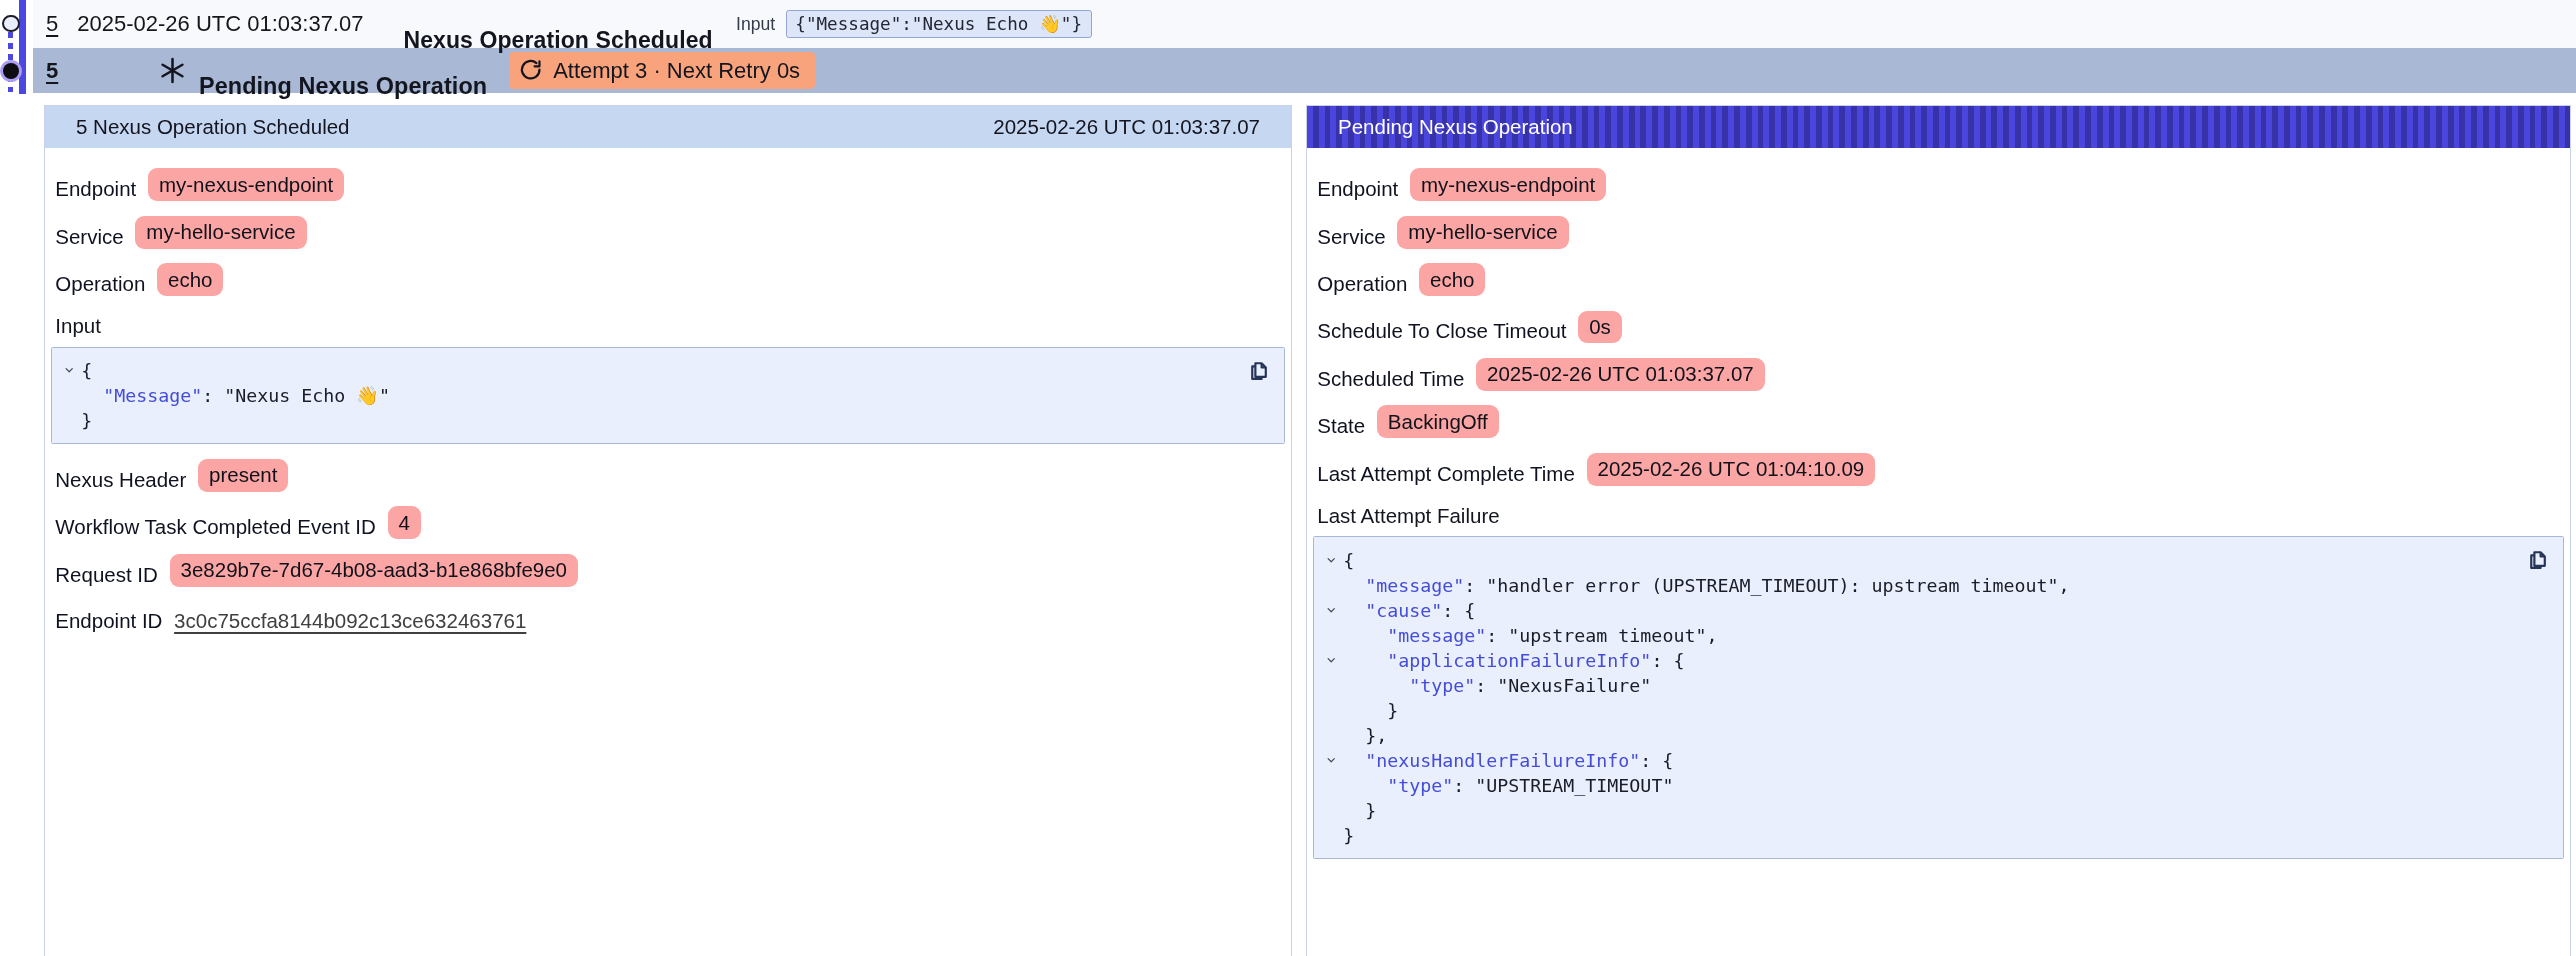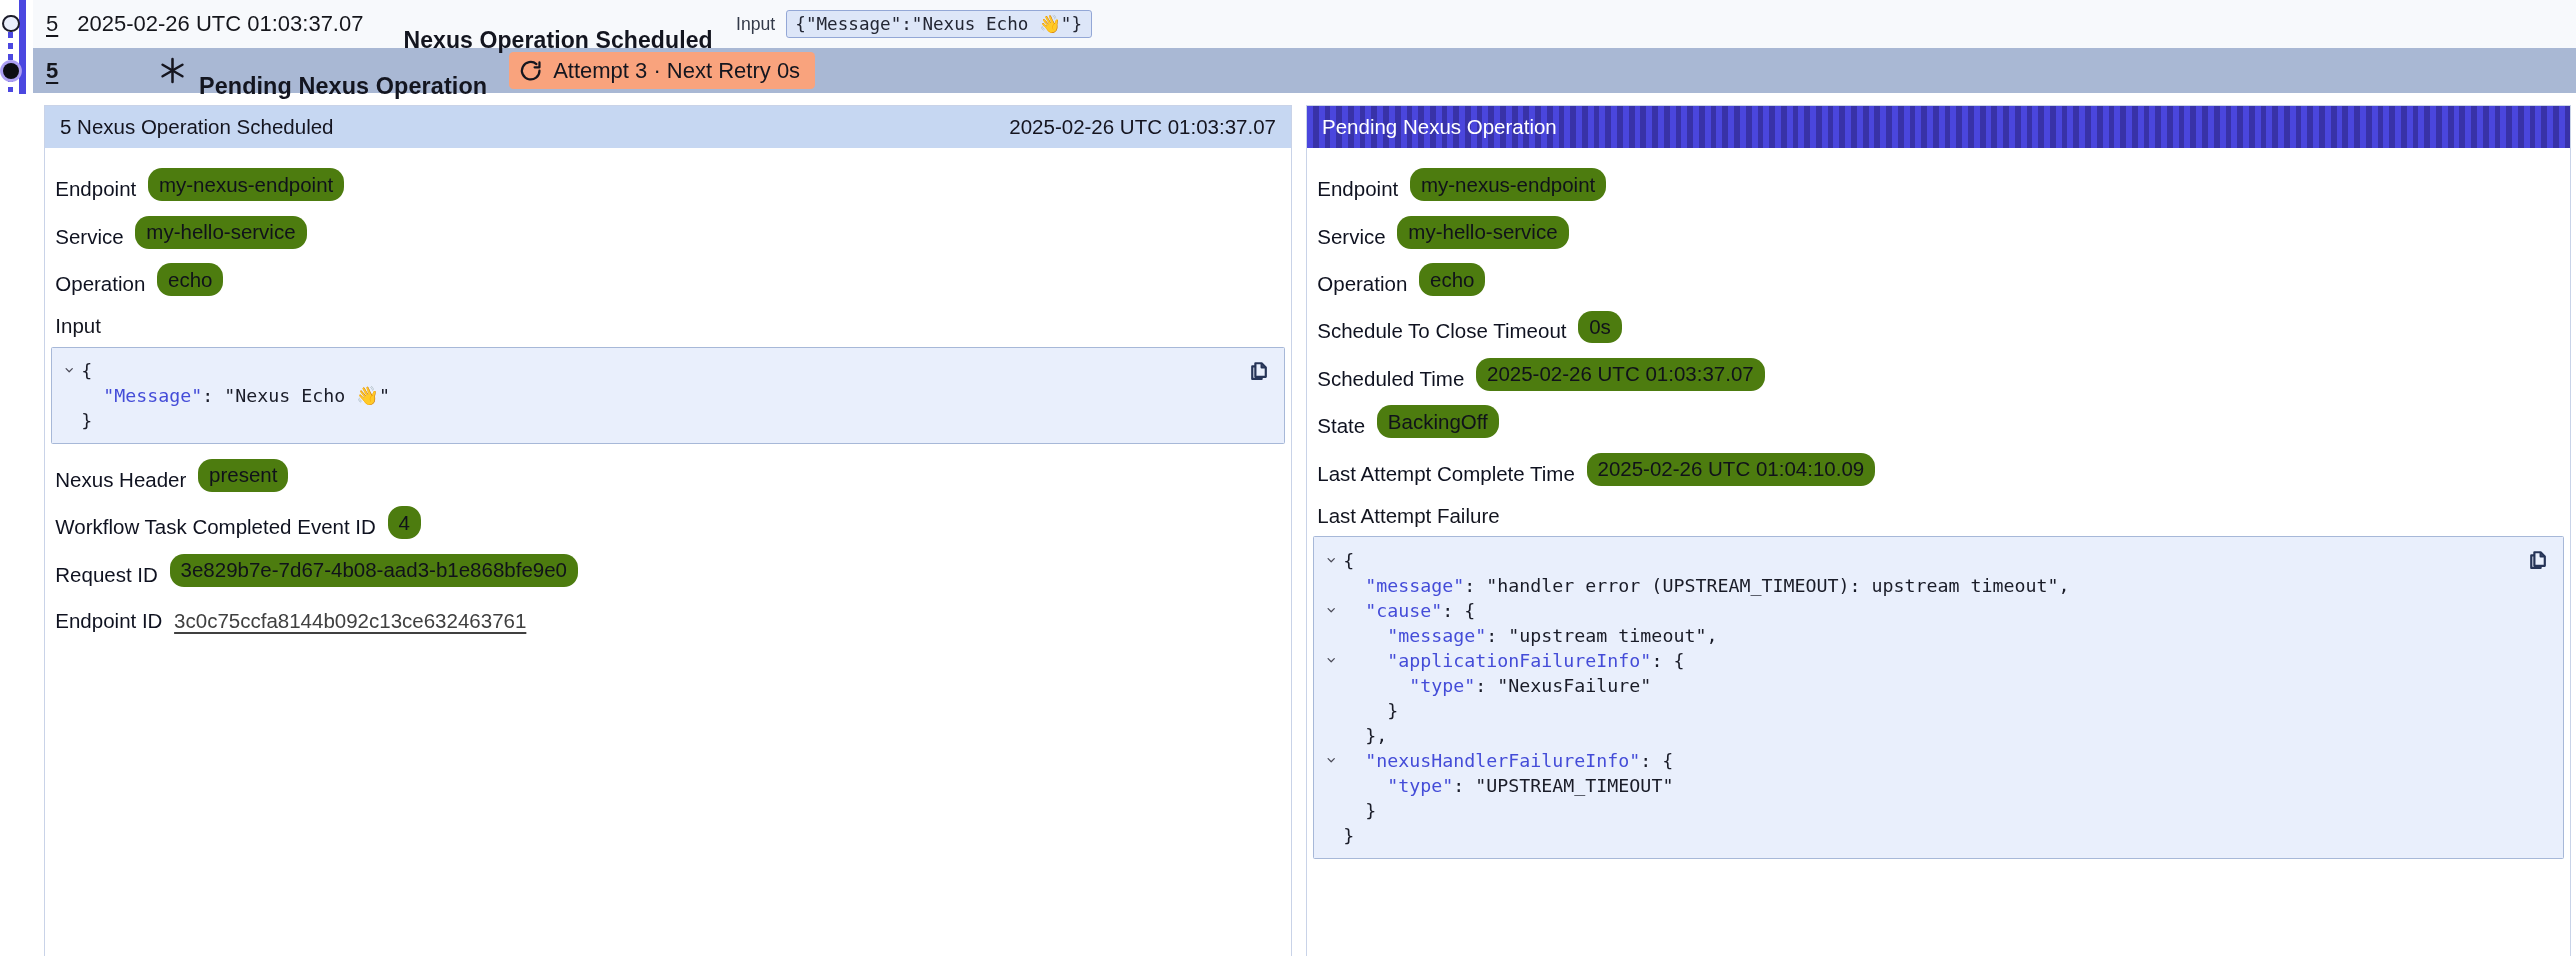--- a/index.html
+++ b/index.html
@@ -24,40 +24,40 @@
   .ev-num { font-size:22px; font-weight:500; text-decoration:underline;
             text-underline-offset:3.7px; text-decoration-thickness:1.5px; color:#15161c; }
   .row-2 .ev-num { font-weight:600; }
   .ev-time { font-size:22px; margin-left:19px; color:#15161c; }
   .ev-title { font-size:23px; font-weight:700; margin-left:40px; letter-spacing:0.1px;margin-top:32px; }
   .ev-input-label { font-size:17.6px; margin-left:23.4px; color:#333a49; }
   .ev-input-chip { margin-left:10.3px; background:#dde6f8; border:1.5px solid #93a7d6; border-radius:2.9px;
                    padding:2.9px 8.8px; font-family:"DejaVu Sans Mono", monospace; font-size:17.6px; color:#232633; }
   .pending-icon { width:29px; height:29px; margin-left:100px; }
   .row-2 .ev-title { margin-left:11.7px; font-size:23.4px; }
-  .retry-badge { display:flex; align-items:center; gap:10.3px; margin-left:22px;
+  .retry-badge { display:flex; gap:10.3px; margin-left:22px;
                  background:#f9a37d; border-radius:4.4px; padding:5.1px 14.6px 5.1px 10.3px;
                  font-size:22px; color:#14161f; }
   .retry-badge svg { width:23.4px; height:23.4px; }
 
   
   .main { position:absolute; left:44px; top:105px; display:flex; gap:14px; }
   .panel { background:#fff; border:1.5px solid #c9d3e8; height:879px; }
   .panel-left  { width:1248px; }
   .panel-right { width:1265px; }
   .panel-header { height:42px; display:flex; align-items:center; justify-content:space-between;
-                  padding:0 15px; font-size:20.5px; }
+                  padding:0 31px; font-size:20.5px; }
   .hdr-scheduled { background:#c6d7f2; color:#14141f; }
   .hdr-pending { background:repeating-linear-gradient(90deg,#4a46dd 0 5.9px,#3832a8 5.9px 11.7px);
                  color:#ffffff; font-weight:500; }
   .panel-body { padding:5.9px 10.3px 0 10.3px; }
 
   .field-row { display:flex; align-items:flex-end; gap:11.7px; margin-top:14.6px; min-height:32px; }
   .field-label { font-size:20.5px; color:#0f1220; }
-  .chip { background:#4d7c0f; border-radius:14px; padding:4.4px 11px; font-size:20.5px; color:#10121a; }
+  .chip { background:#fca5a5; border-radius:9px; padding:4.4px 11px; font-size:20.5px; color:#10121a; }
   .link-value { font-size:20.5px; color:#404040; text-decoration:underline;
                 text-underline-offset:3.7px; cursor:pointer; }
   .section-label { font-size:20.5px; margin-top:16px; height:26px; display:flex; align-items:flex-end; }
 
   .code-block { position:relative; margin:8.8px -4.4px 0 -4.4px; background:#e9effc;
                 border:1.5px solid #a7b8d8; border-radius:1.5px; padding:10.3px 51px 10.3px 5.9px; }
   .code-line { display:flex; align-items:center; height:25px; }
   .code-gutter { width:23.4px; display:flex; justify-content:center; align-items:center; flex:none; }
   .code-gutter svg { width:12.4px; height:12.4px; }
   .code-text { font-family:"DejaVu Sans Mono", monospace; font-size:18.3px; white-space:pre; color:#1a1c28; }

